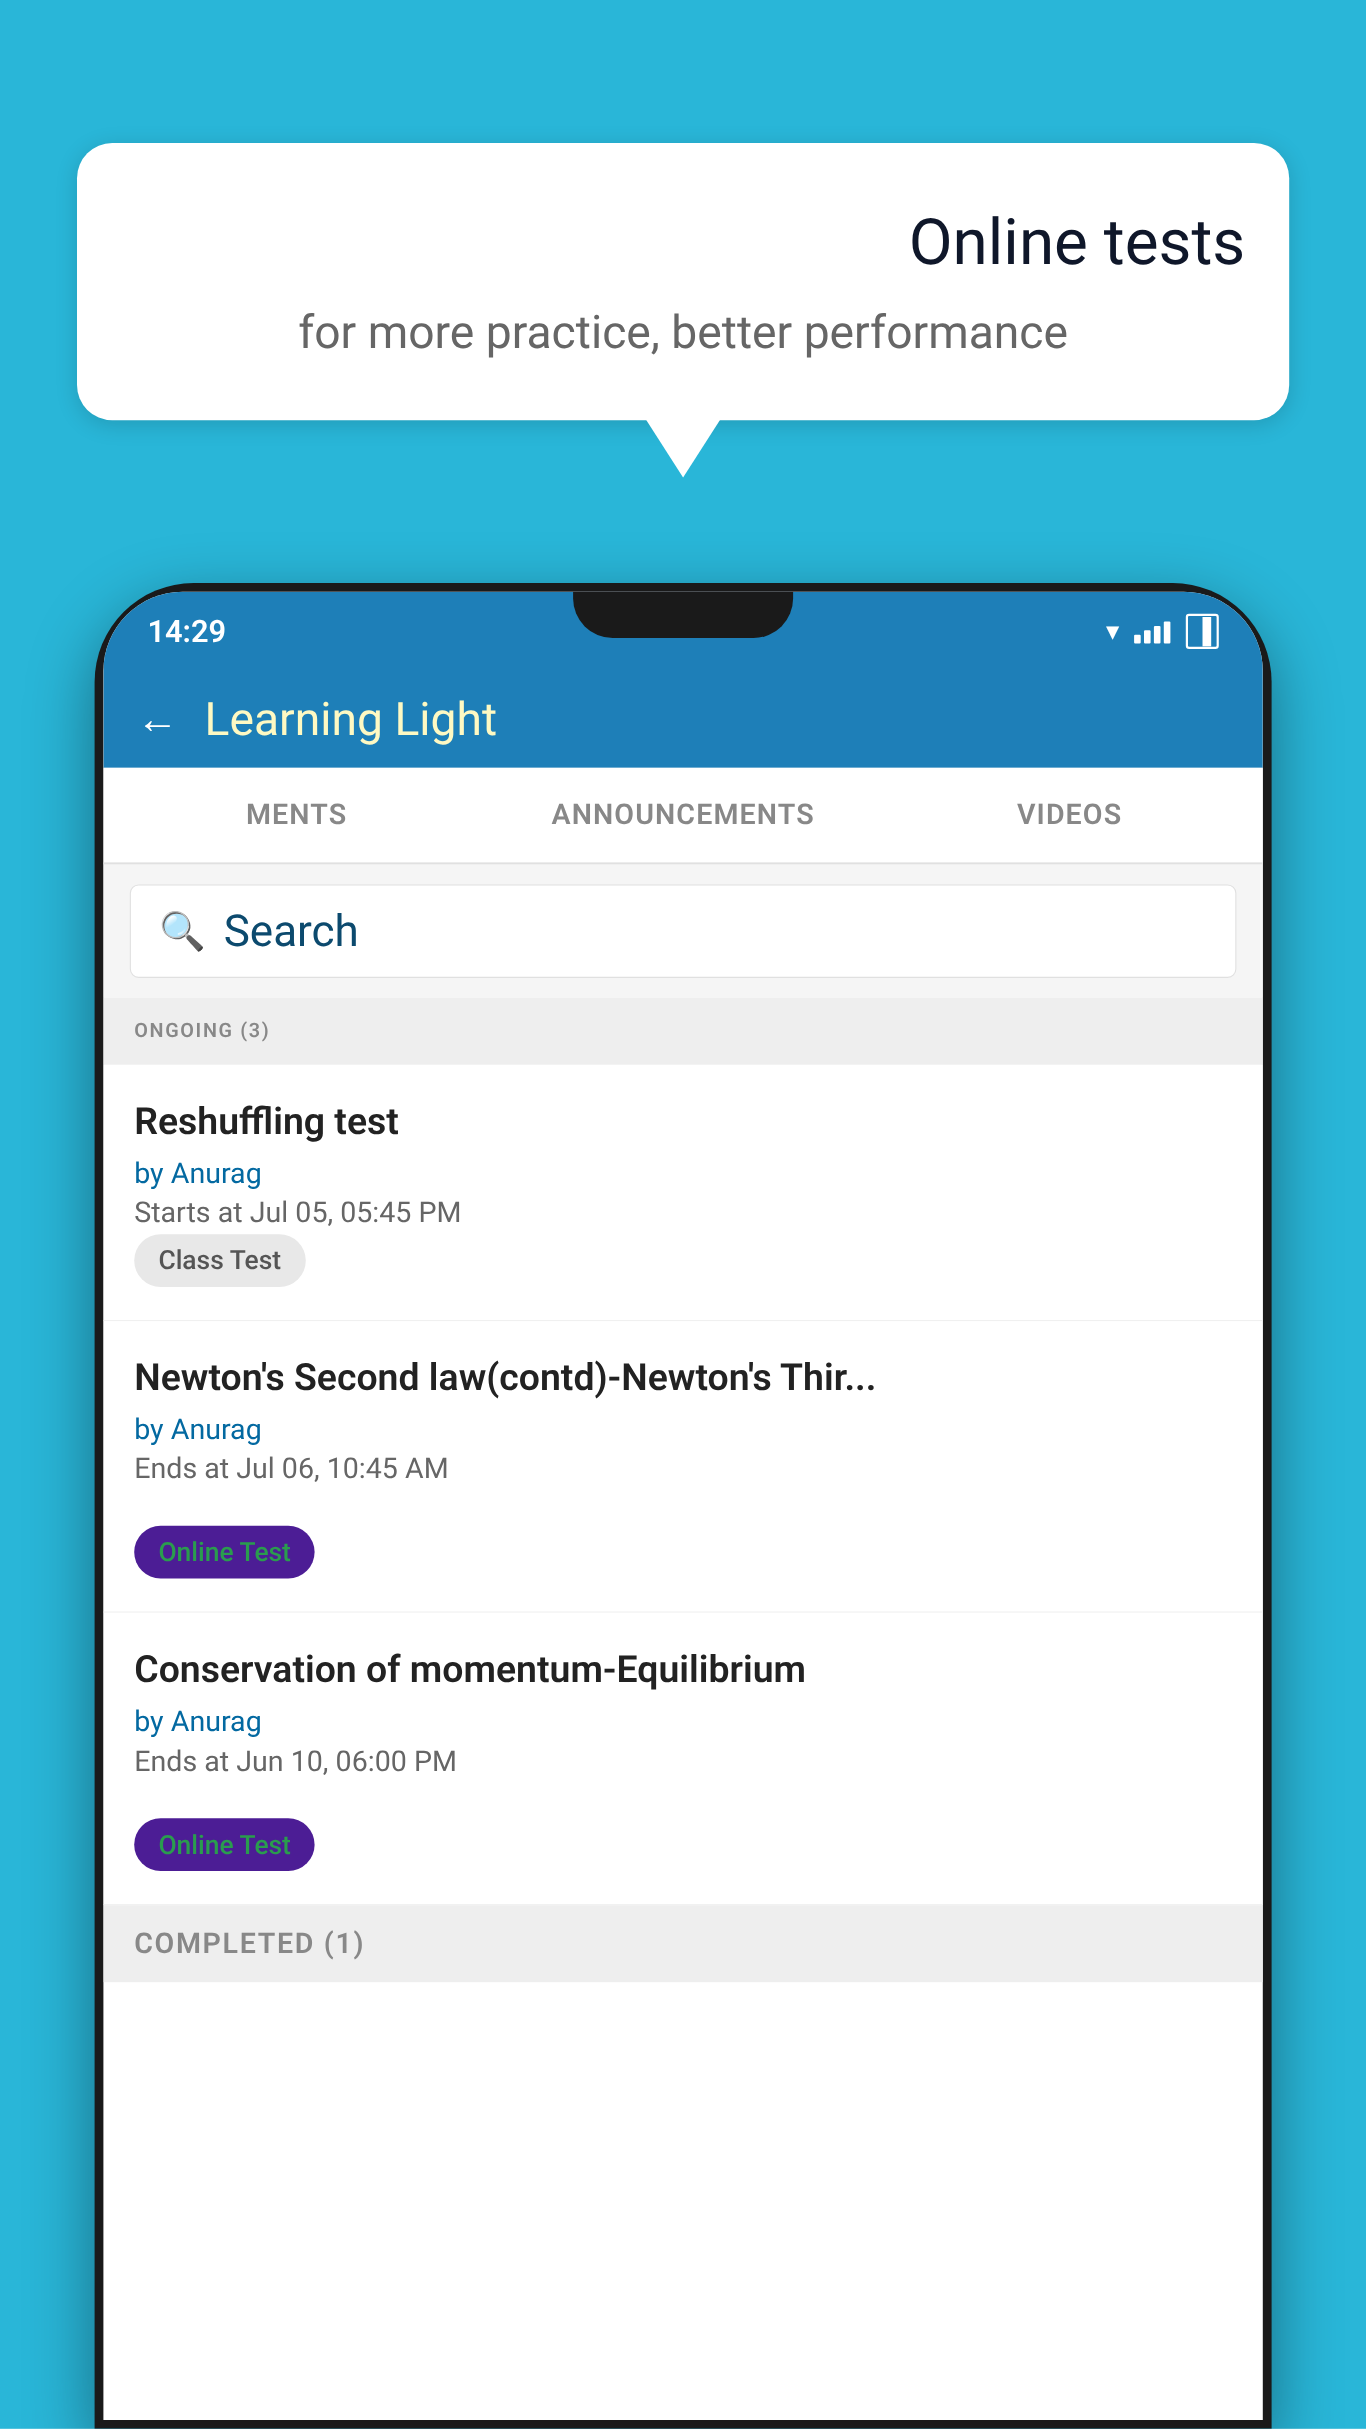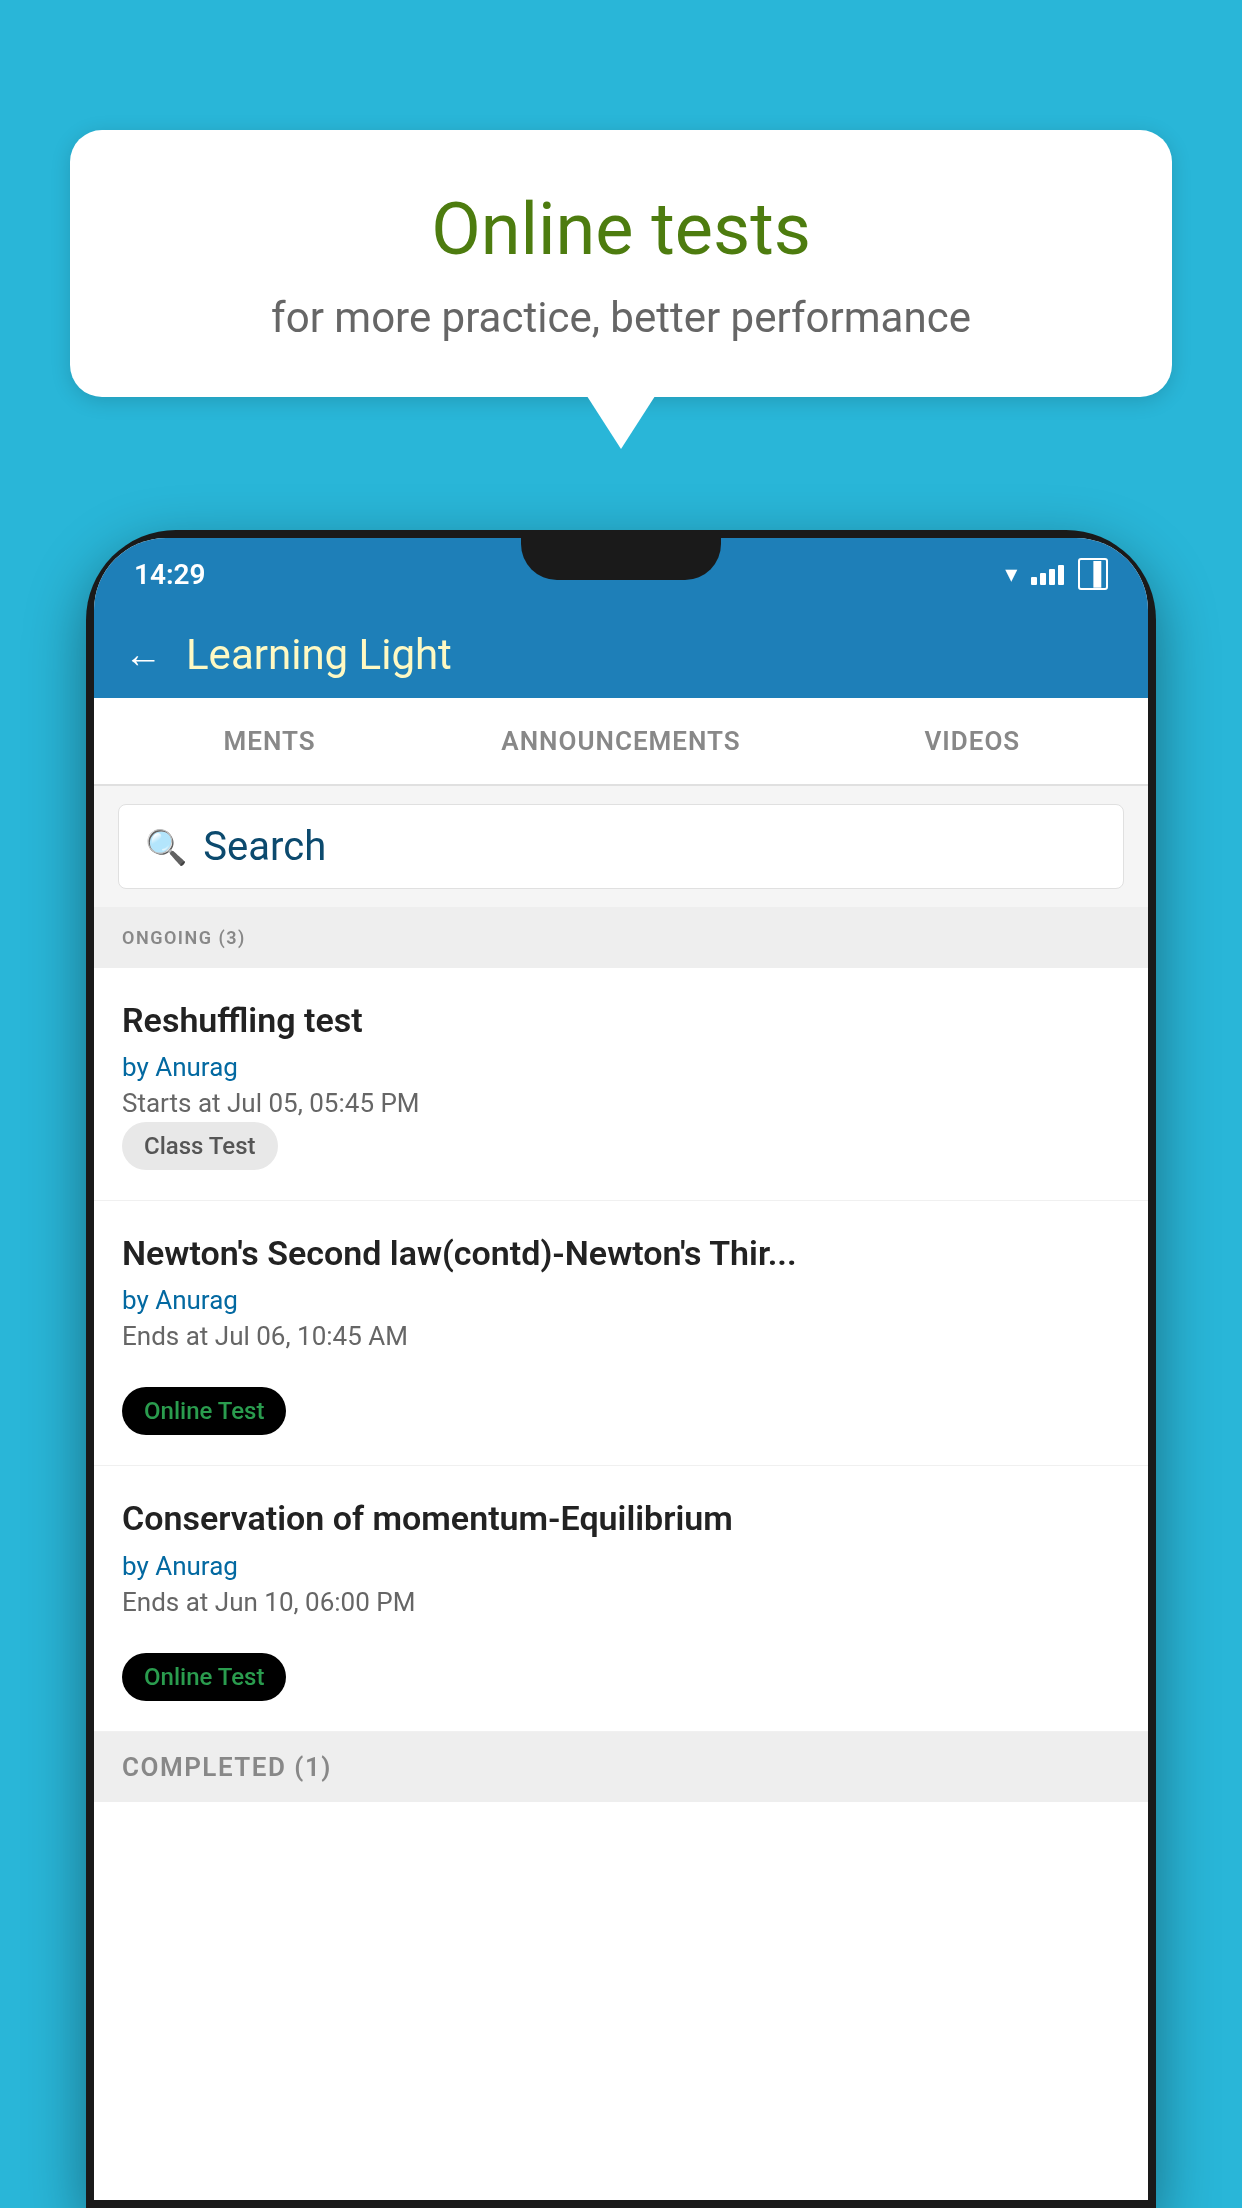--- a/index.html
+++ b/index.html
@@ -32,25 +32,26 @@
       left: 50%;
       transform: translateX(-50%);
       width: 0;
       height: 0;
       border-left: 36px solid transparent;
       border-right: 36px solid transparent;
       border-top: 56px solid white;
     }
 
     .bubble-title {
-      font-size: 72px;
-      color: #4d7c0f;
+      font-size: 58px;
+      color: #0f172a;
       font-weight: 400;
       line-height: 1.1;
       margin-bottom: 24px;
+      text-align: right;
     }
     .bubble-subtitle {
       font-size: 42px;
       color: #666;
       font-weight: 400;
     }
 
     
     .phone-frame {
       position: absolute;
@@ -261,21 +262,21 @@
       white-space: nowrap;
       margin-top: 4px;
     }
 
     .badge-class {
       background: #e8e8e8;
       color: #555;
     }
 
     .badge-online {
-      background: #000000;
+      background: #4c1d95;
       color: #2a9c4e;
       margin-top: 36px;
     }
 
     
     .completed-header {
       background: #eeeeee;
       padding: 20px 28px;
       font-size: 26px;
       color: #888;

